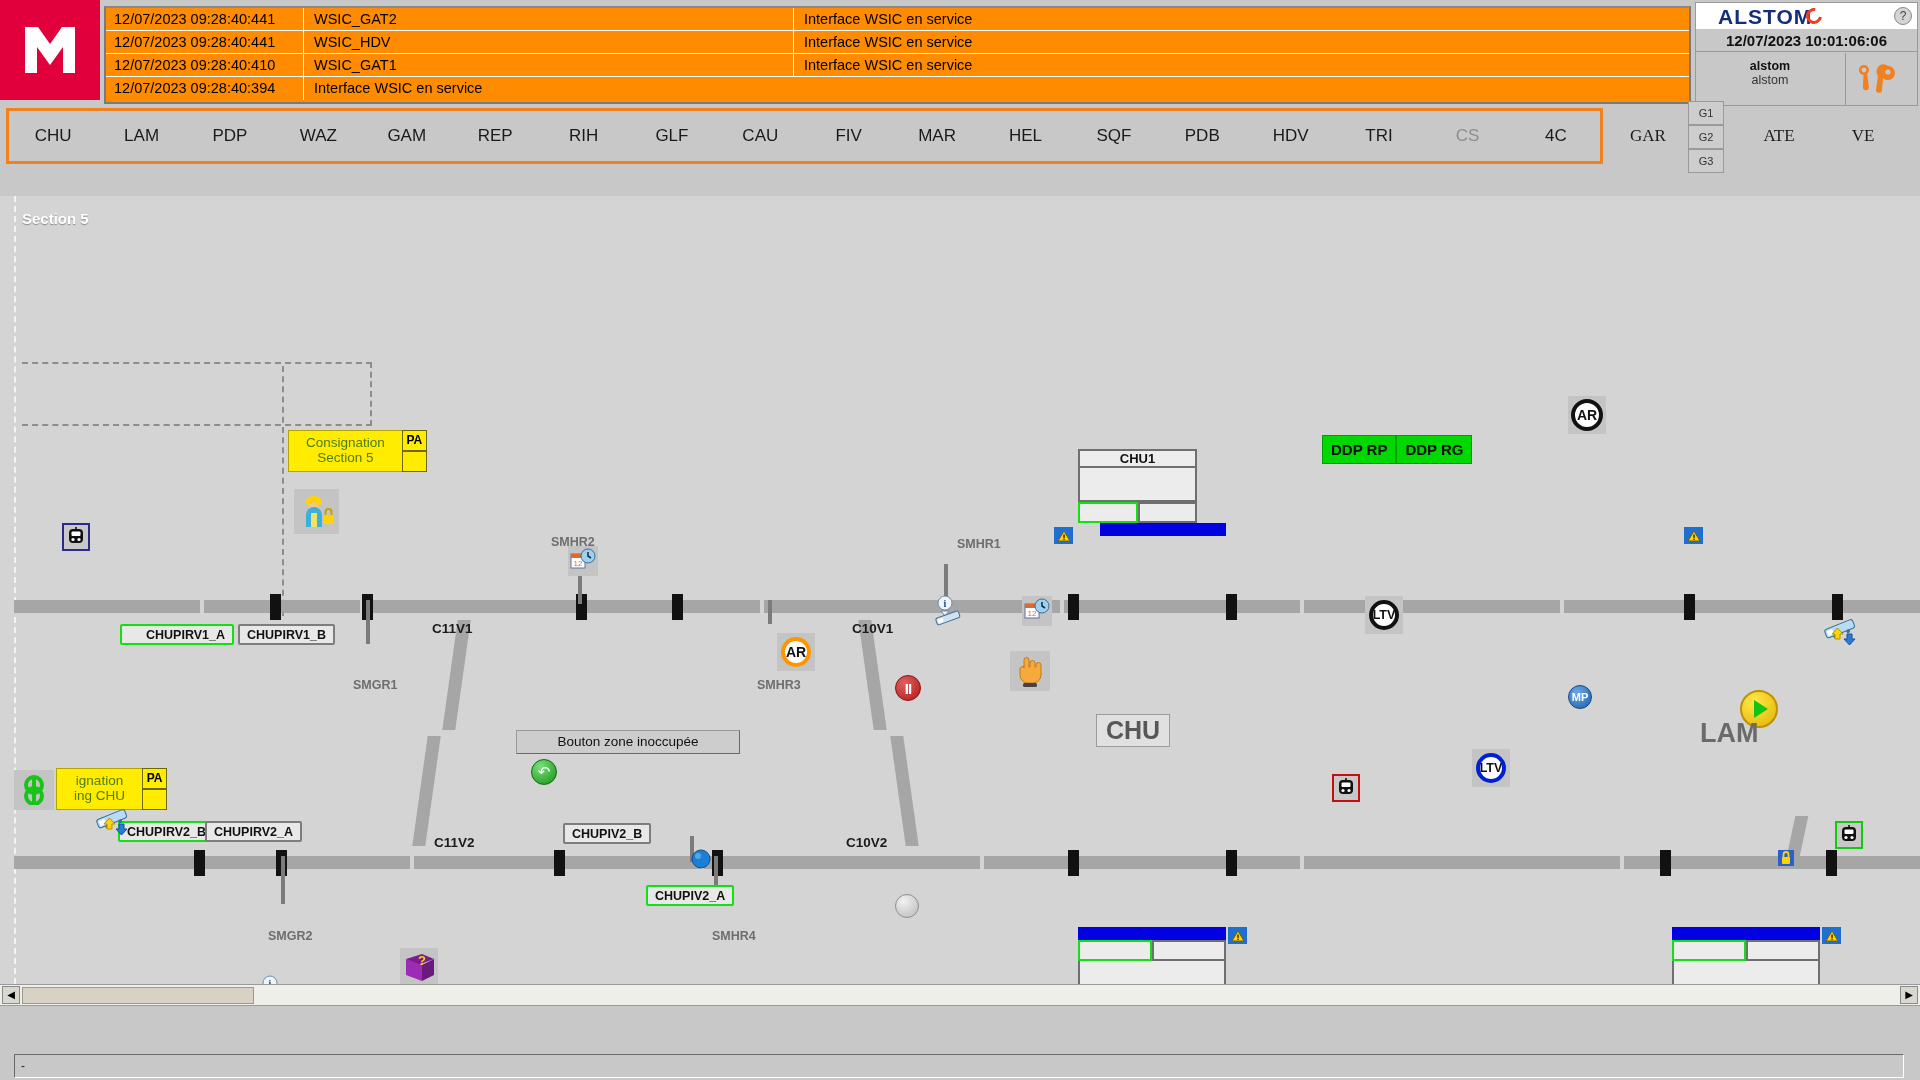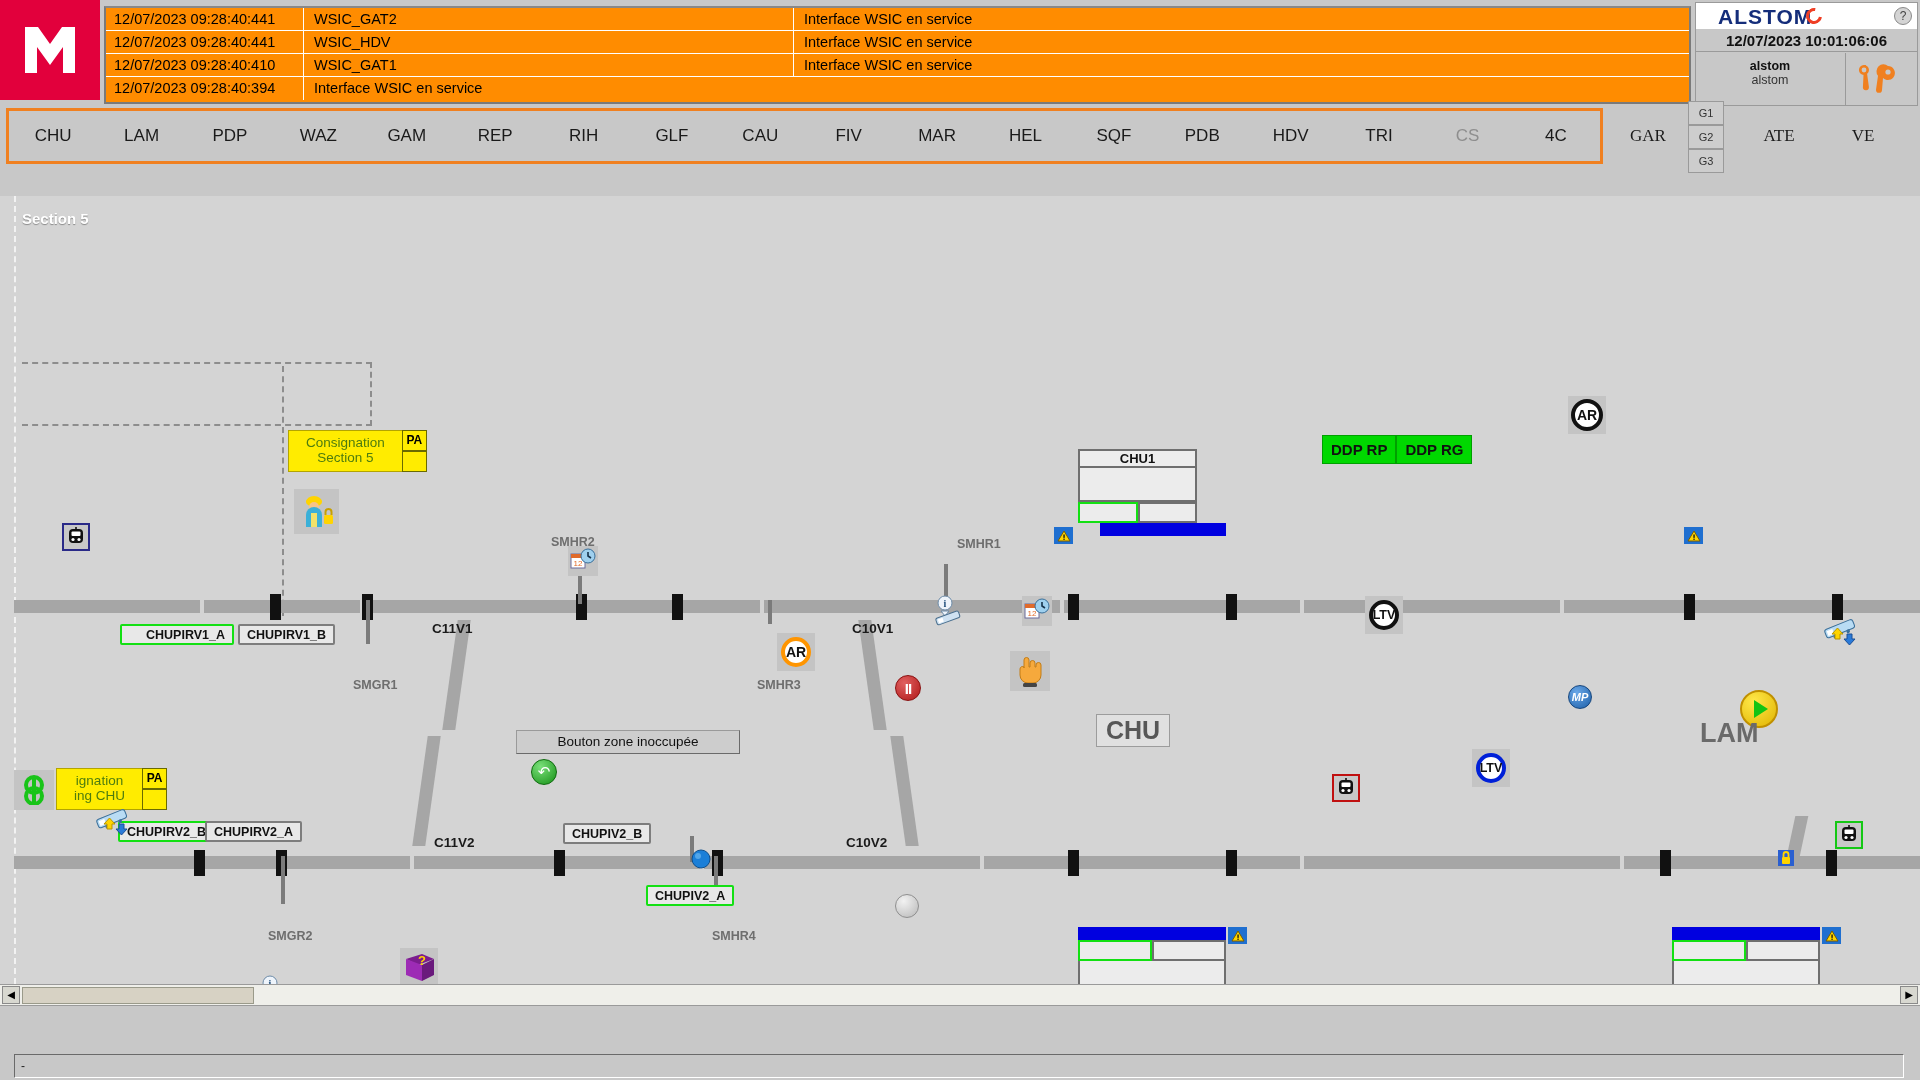--- a/index.html
+++ b/index.html
@@ -163,21 +163,21 @@
   .cbadge.ar-black { width:32px; height:32px; border:4px solid #111; color:#111; }
   .cbadge.ar-orange { width:30px; height:30px; border:4px solid #ff9500; color:#111; }
   .cbadge.ltv-black { width:30px; height:30px; border:4px solid #111; color:#111; font-size:12.5px; }
   .cbadge.ltv-blue  { width:30px; height:30px; border:4px solid #0020d8; color:#111; font-size:12.5px; }
   .icon-bg { position:absolute; background:#c4c4c4; }
 
   .mp-badge {
     position:absolute; width:24px; height:24px; border-radius:50%;
     background:radial-gradient(circle at 35% 30%, #6aa8e8, #1d5fa8);
     border:1px solid #17467d; color:#fff; font-size:11px; font-weight:bold;
-    display:flex; align-items:center; justify-content:center; cursor:pointer;font-style:italic;
+    display:flex; align-items:center; justify-content:center; cursor:pointer;
   }
   .pause-badge {
     position:absolute; width:26px; height:26px; border-radius:50%;
     background:radial-gradient(circle at 35% 30%, #e06060, #b01818);
     border:1px solid #8a1010; display:flex; align-items:center; justify-content:center; cursor:pointer;
   }
   .pause-badge span { color:#fff; font-size:15px; font-weight:bold; letter-spacing:-1px; }
 
   .green-round {
     position:absolute; width:26px; height:26px; border-radius:50%;

